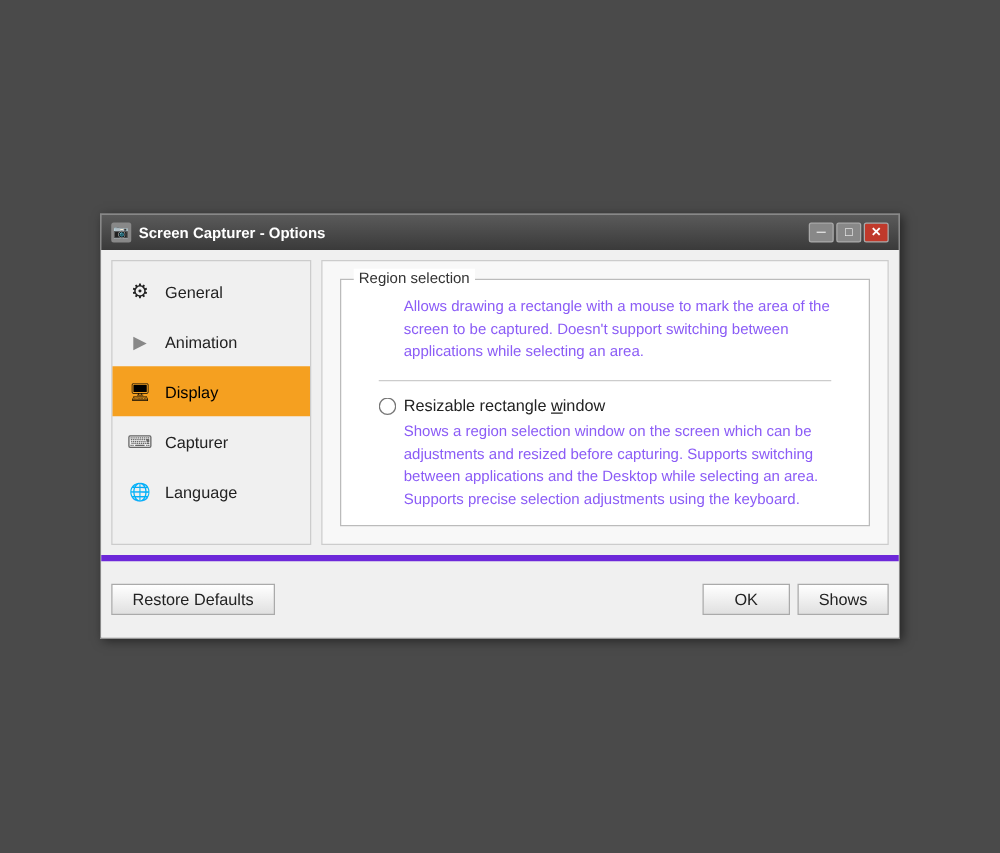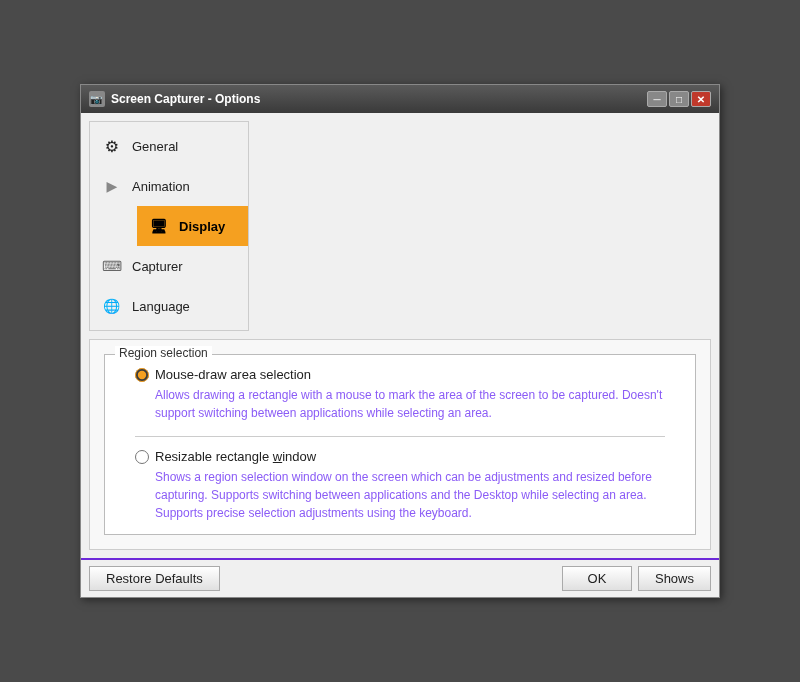--- a/index.html
+++ b/index.html
@@ -69,21 +69,20 @@
       justify-content: center;
       border-radius: 2px;
     }
 
     .title-btn.close {
       background: #c0392b;
     }
 
     .window-body {
       display: flex;
-      flex-direction: column;
       background: #f0f0f0;
       padding: 8px;
       gap: 8px;
       justify-content: center;
     }
 
     .sidebar {
       width: 160px;
       background: #f0f0f0;
       border: 1px solid #ccc;
@@ -97,22 +96,21 @@
       gap: 8px;
       padding: 8px 10px;
       cursor: pointer;
       color: #222;
       font-size: 13px;
     }
 
     .sidebar-item.active {
       background: #f5a020;
       color: #000;
-      font-weight: bold;
-      margin-left: 47px;
+      font-weight: normal;
     }
 
     .sidebar-icon {
       width: 24px;
       height: 24px;
       flex-shrink: 0;
       display: flex;
       align-items: center;
       justify-content: center;
       font-size: 16px;
@@ -184,24 +182,24 @@
     .separator {
       border: none;
       border-top: 1px solid #ccc;
       margin: 12px 0;
     }
 
     .bottom-bar {
       display: flex;
       justify-content: flex-end;
       align-items: center;
-      padding: 6px 8px;
+      padding: 18px 8px;
       gap: 6px;
       background: #f0f0f0;
-      border-top: 2px solid #6d28d9;
+      border-top: 5px solid #6d28d9;
     }
 
     .btn {
       padding: 4px 16px;
       font-size: 13px;
       cursor: pointer;
       border: 1px solid #aaa;
       background: linear-gradient(to bottom, #ffffff, #e0e0e0);
       color: #222;
       min-width: 70px;
@@ -268,24 +266,20 @@
         <span>Language</span>
       </div>
     </div>
 
     <div class="main-content">
       <div class="content-panel">
         <div class="group-box">
           <span class="group-box-title">Region selection</span>
 
           <div class="radio-option">
-            <div class="radio-row">
-              <input type="radio" name="region" id="opt1" checked="" style="">
-              <label for="opt1" class="radio-label">Mouse-draw area selection</label>
-            </div>
             <div class="radio-desc">Allows drawing a rectangle with a mouse to mark the area of the screen to be captured. Doesn't support switching between applications while selecting an area.</div>
           </div>
 
           <hr class="separator">
 
           <div class="radio-option">
             <div class="radio-row">
               <input type="radio" name="region" id="opt2" style="">
               <label for="opt2" class="radio-label">
                 Resizable rectangle <u>w</u>indow

